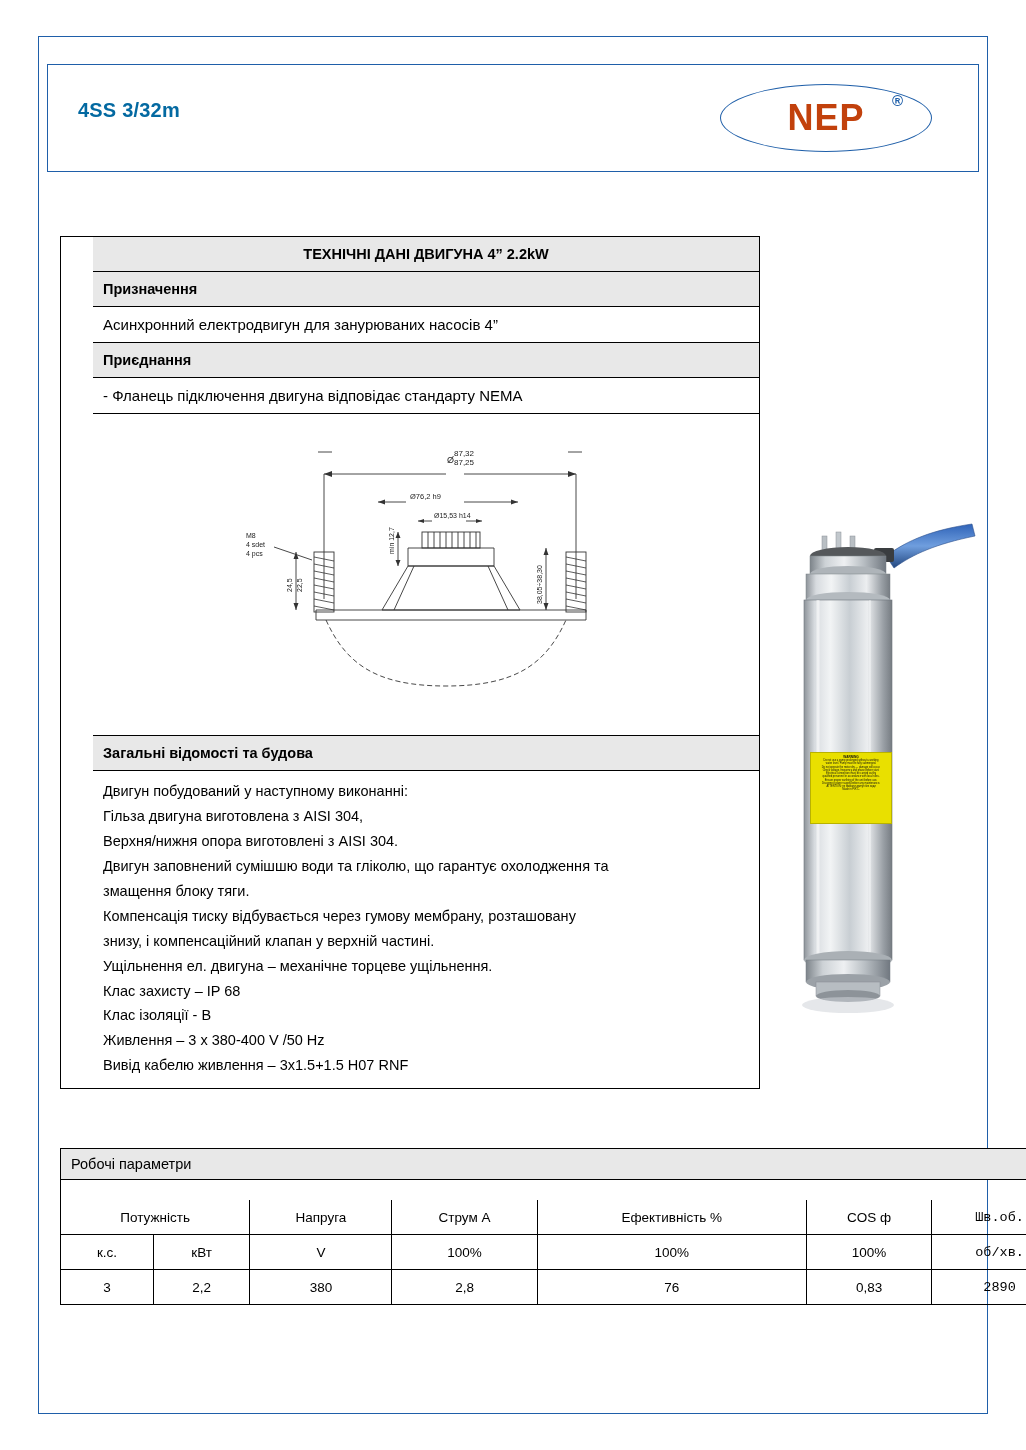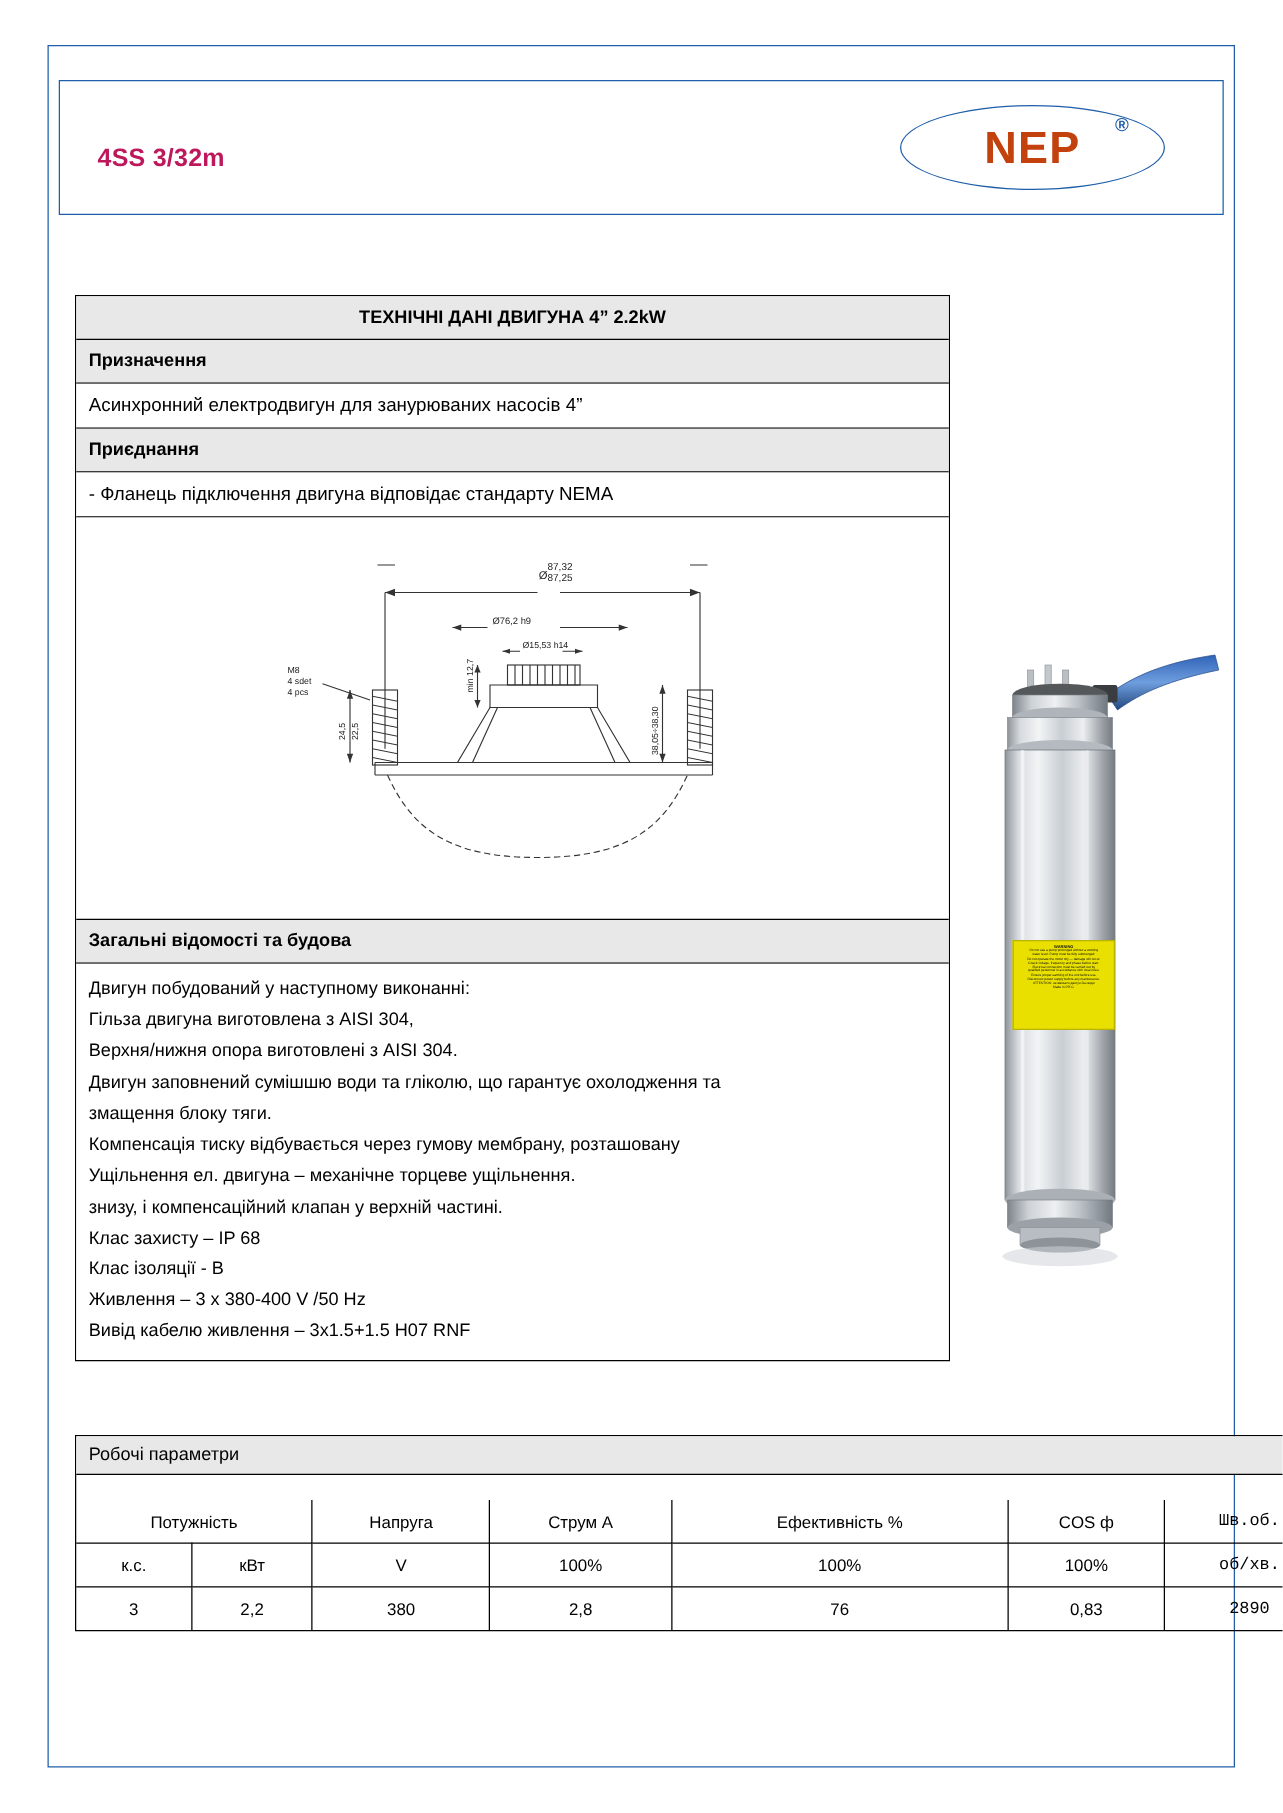--- a/index.html
+++ b/index.html
@@ -30,24 +30,24 @@
     left: 47px;
     top: 64px;
     width: 932px;
     height: 108px;
     border: 1px solid #1f5fa9;
     box-sizing: border-box;
   }
   .header-title {
     position: absolute;
     left: 30px;
-    top: 51px;
+    top: 34px;
     font-size: 20px;
     font-weight: bold;
-    color: #be185d;
+    color: #0369a1;
     letter-spacing: 0.2px;
   }
   .logo-wrap {
     position: absolute;
     right: 18px;
     top: 9px;
     width: 250px;
     height: 88px;
   }
   .logo-ellipse {
@@ -87,20 +87,21 @@
     position: absolute;
     left: 60px;
     top: 236px;
     width: 700px;
     border: 1px solid #000;
     box-sizing: border-box;
   }
   .row {
     border-bottom: 1px solid #000;
     box-sizing: border-box;
+    margin-left: 32px;
   }
   .row:last-child { border-bottom: none; }
   .hdr-row {
     background: #e8e8e8;
     text-align: center;
     font-weight: bold;
     font-size: 14.5px;
     padding: 9px 6px;
   }
   .sec-row {
@@ -318,22 +319,22 @@
 
   <div class="row sec-row">Загальні відомості та будова</div>
 
   <div class="row body-row">
     <div>Двигун побудований у наступному виконанні:</div>
     <div>Гільза двигуна виготовлена з AISI 304,</div>
     <div>Верхня/нижня опора виготовлені з AISI 304.</div>
     <div>Двигун заповнений сумішшю води та гліколю, що гарантує охолодження та</div>
     <div>змащення блоку тяги.</div>
     <div>Компенсація тиску відбувається через гумову мембрану, розташовану</div>
+    <div>знизу, і компенсаційний клапан у верхній частині.</div>
     <div>Ущільнення ел. двигуна – механічне торцеве ущільнення.</div>
-    <div>знизу, і компенсаційний клапан у верхній частині.</div>
     <div>Клас захисту – IP 68</div>
     <div>Клас ізоляції - B</div>
     <div>Живлення –  3 х 380-400 V /50 Hz</div>
     <div>Вивід кабелю живлення – 3х1.5+1.5 H07 RNF</div>
   </div>
 </div>
 
 <div class="params">
   <div class="params-title">Робочі параметри</div>
   <table class="ptable">

